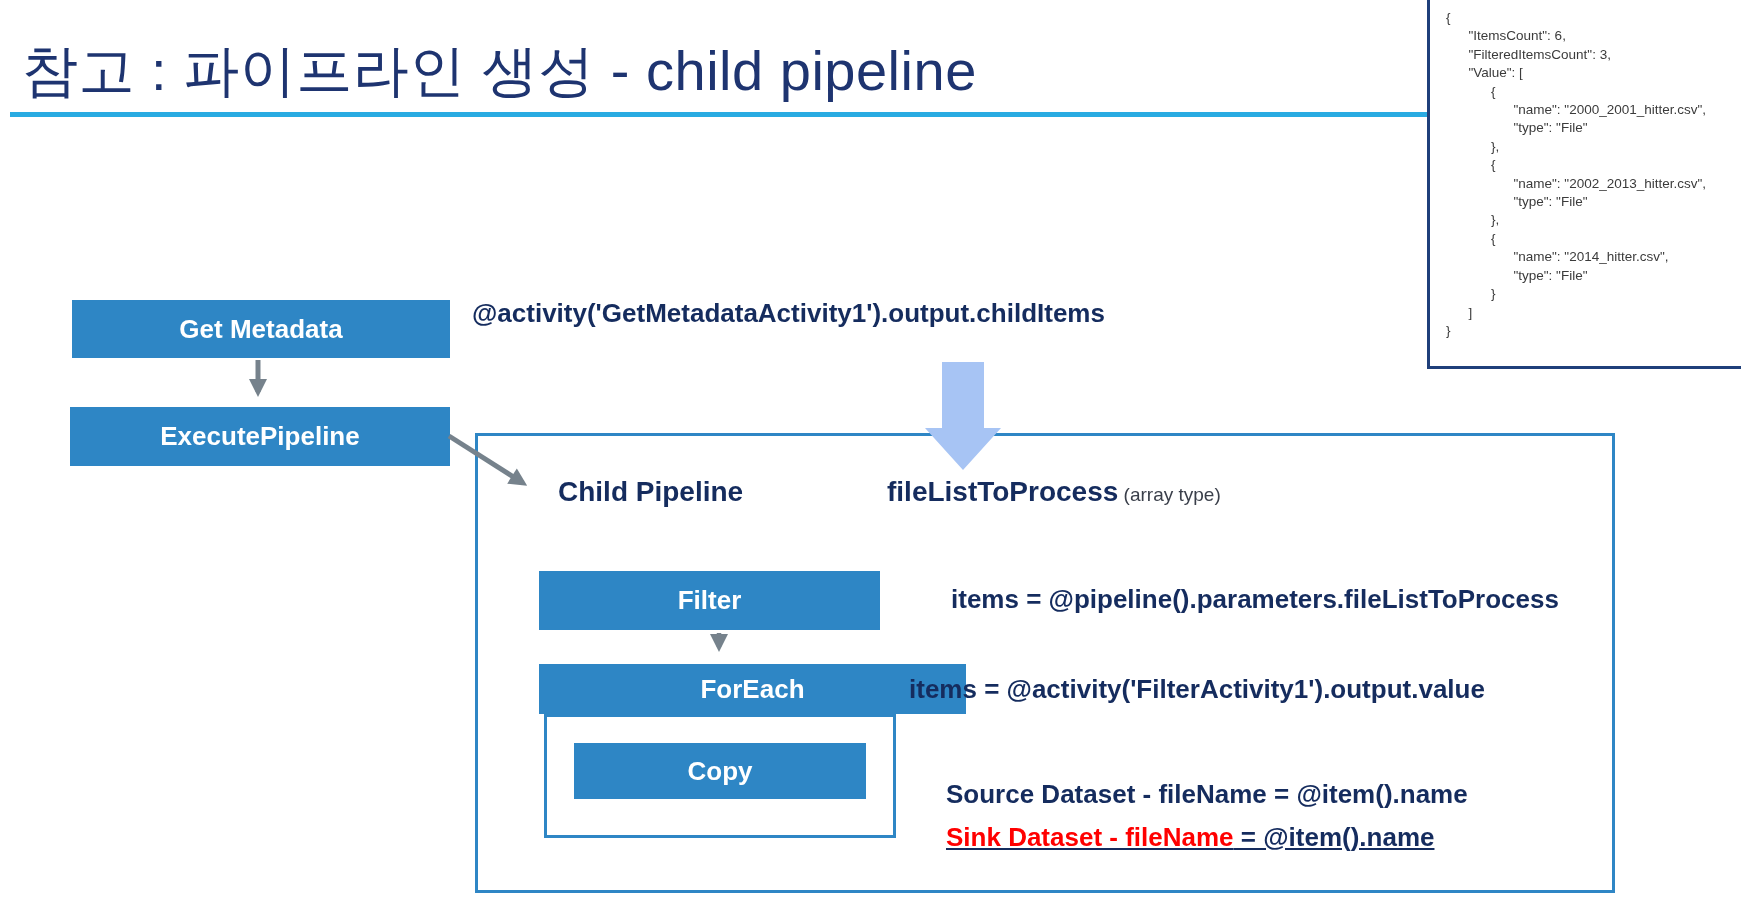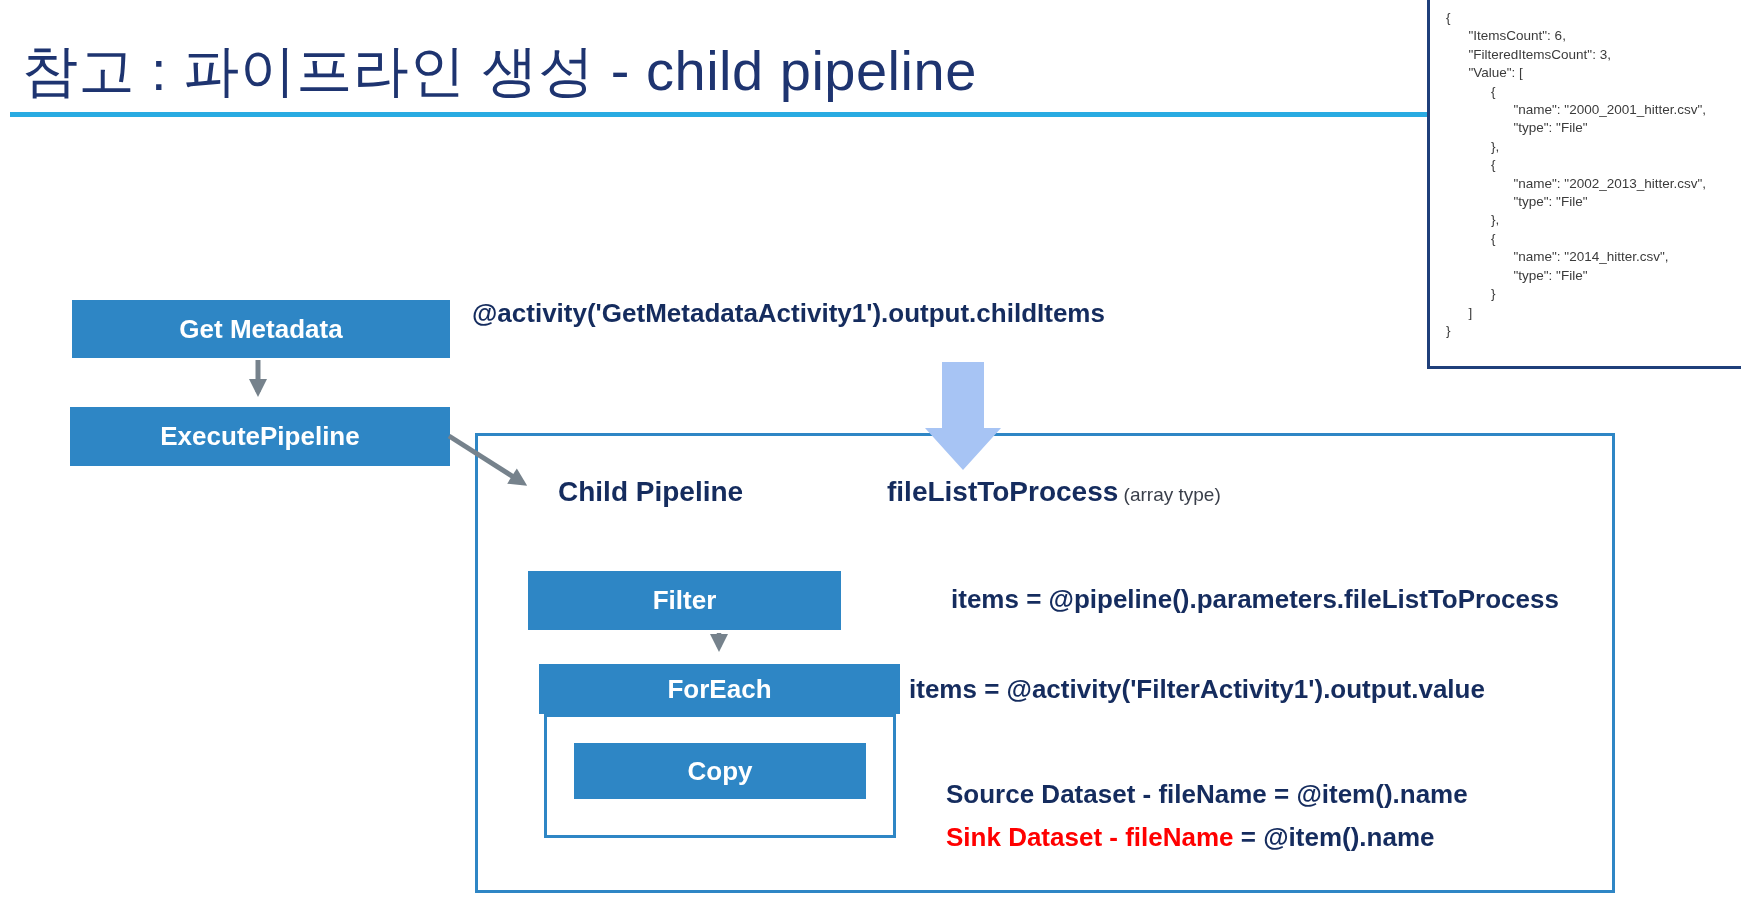--- a/index.html
+++ b/index.html
@@ -32,22 +32,22 @@
   }
 
   
   .box {
     background: #2E86C5; color: #ffffff;
     display: flex; align-items: center; justify-content: center;
     font-weight: 700; font-size: 26px; white-space: nowrap;
   }
   #get-metadata-box     { left: 72px;  top: 300px; width: 378px; height: 58px; }
   #execute-pipeline-box { left: 70px;  top: 407px; width: 380px; height: 59px; }
-  #filter-box           { left: 528px; top: 571px; width: 313px; height: 59px; }
-  #foreach-box          { left: 539px; top: 664px; width: 361px; height: 50px; }
+  #filter-box           { left: 539px; top: 571px; width: 341px; height: 59px; }
+  #foreach-box          { left: 539px; top: 664px; width: 427px; height: 50px; }
   #copy-box             { left: 574px; top: 743px; width: 292px; height: 56px; }
 
   
   #child-pipeline-container {
     left: 475px; top: 433px; width: 1140px; height: 460px;
     border: 3px solid #2E86C5; background: transparent;
   }
   #foreach-body {
     left: 544px; top: 714px; width: 352px; height: 124px;
     border: 3px solid #2E86C5; background: #ffffff;
@@ -57,21 +57,21 @@
   .navy-bold {
     color: #152C5E; font-weight: 700; font-size: 26px; white-space: nowrap;
   }
   #expr-getmetadata { left: 472px; top: 298px; }
   #child-pipeline-title { left: 558px; top: 476px; font-size: 28px; }
   #param-line { left: 887px; top: 476px; font-size: 28px; }
   #param-line .param-type { font-weight: 400; color: #3A3F4A; font-size: 19px; }
   #expr-filter  { left: 951px; top: 584px; }
   #expr-foreach { left: 909px; top: 674px; }
   #expr-source  { left: 946px; top: 779px; }
-  #expr-sink    { left: 946px; top: 822px; }
+  #expr-sink    { left: 946px; top: 822px; text-decoration: underline; }
   #expr-sink .red-part { color: #FF0000; }
 
   
   #arrow-layer { left: 0; top: 0; width: 1741px; height: 907px; pointer-events: none; }
 </style>
 </head>
 <body>
 
 <div class="abs" id="page-title">참고 : 파이프라인 생성 - child pipeline</div>
 <div class="abs" id="title-rule"></div>

